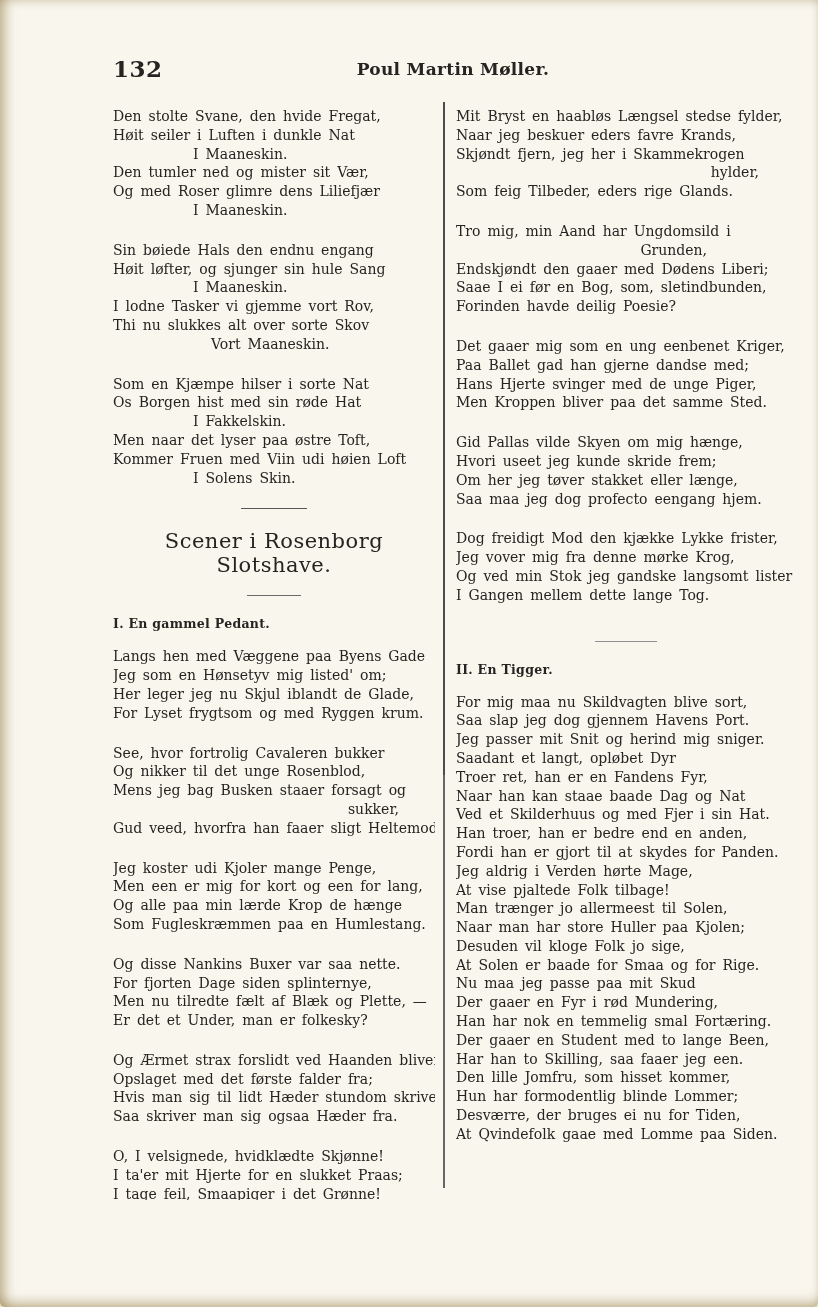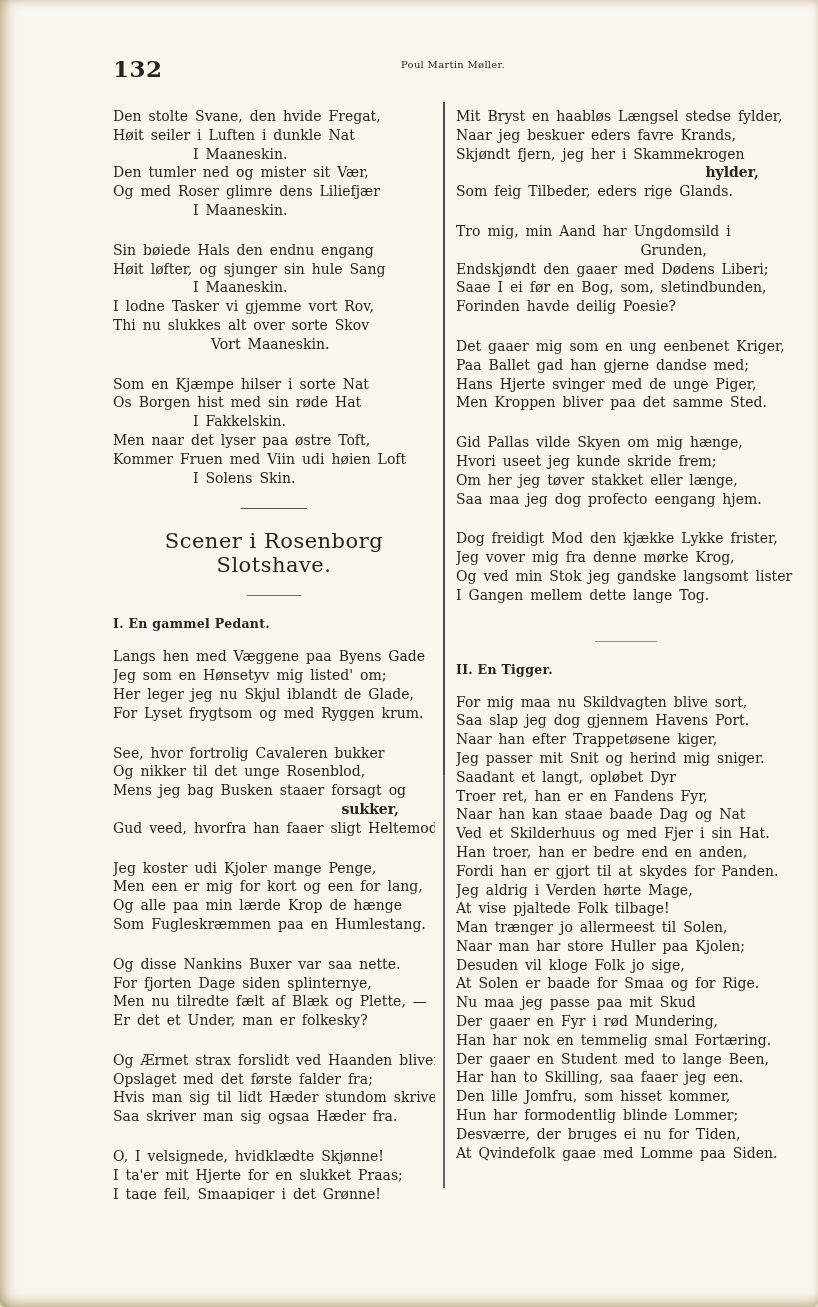--- a/index.html
+++ b/index.html
@@ -16,38 +16,38 @@
       inset 0 9px 9px -7px rgba(150,125,70,.30),
       inset -7px 0 9px -7px rgba(150,125,70,.22);
     border-radius:0 0 5px 5px;
   }
   .page-number{
     position:absolute;left:113px;top:55px;
     font-size:23px;font-weight:bold;letter-spacing:.5px;
   }
   .running-title{
     position:absolute;left:113px;top:59px;width:680px;
-    text-align:center;font-size:10px;font-weight:normal;letter-spacing:.3px;
+    text-align:center;font-size:17px;font-weight:bold;letter-spacing:.3px;
   }
   .col{position:absolute;top:100px;overflow:hidden;}
   .col-left{left:113px;width:322px;height:1100px;}
   .col-right{left:456px;width:339px;height:1100px;}
   .divider-v{
     position:absolute;left:443px;top:102px;height:1086px;width:2px;
     background:linear-gradient(#4c4c4c 0 62%, rgba(76,76,76,.85) 62% 100%);
   }
   .stanza{margin:0 0 21px 0;}
   .col .stanza:first-child{margin-top:7px;}
   .line{
     font-size:14px;line-height:18.8px;word-spacing:.18em;
     white-space:nowrap;
   }
   .line.indent{padding-left:80px;}
   .line.indent2{padding-left:98px;}
-  .line.right{text-align:right;padding-right:36px;white-space:normal;font-weight:bold;}
+  .line.right{text-align:right;padding-right:36px;white-space:normal;}
   .line.right-deep{text-align:right;padding-right:88px;white-space:normal;}
   .rule{border:none;border-top:1.6px solid #565656;width:66px;margin:16px auto 6px;}
   .rule.v2{width:54px;margin:18px auto 4px;border-top-color:#6a6a6a;}
   .rule.v3{width:62px;border-top-color:#8e8e8e;margin:36px auto 8px;}
   .section-heading{
     font-size:21px;font-weight:normal;text-align:center;
     margin:20px 0 12px;letter-spacing:.5px;
   }
   .subsection-heading{
     font-size:12.5px;font-weight:bold;text-align:left;
@@ -161,21 +161,20 @@
         <div class="line">Dog freidigt Mod den kjække Lykke frister,</div>
         <div class="line">Jeg vover mig fra denne mørke Krog,</div>
         <div class="line">Og ved min Stok jeg gandske langsomt lister</div>
         <div class="line">I Gangen mellem dette lange Tog.</div>
       </div>
       <hr class="rule v3">
       <h3 class="subsection-heading">II.  En Tigger.</h3>
       <div class="stanza">
         <div class="line">For mig maa nu Skildvagten blive sort,</div>
         <div class="line">Saa slap jeg dog gjennem Havens Port.</div>
-        <div class="line">Naar han efter Trappetøsene kiger,</div>
         <div class="line">Jeg passer mit Snit og herind mig sniger.</div>
         <div class="line">Saadant et langt, opløbet Dyr</div>
         <div class="line">Troer ret, han er en Fandens Fyr,</div>
         <div class="line">Naar han kan staae baade Dag og Nat</div>
         <div class="line">Ved et Skilderhuus og med Fjer i sin Hat.</div>
         <div class="line">Han troer, han er bedre end en anden,</div>
         <div class="line">Fordi han er gjort til at skydes for Panden.</div>
         <div class="line">Jeg aldrig i Verden hørte Mage,</div>
         <div class="line">At vise pjaltede Folk tilbage!</div>
         <div class="line">Man trænger jo allermeest til Solen,</div>

